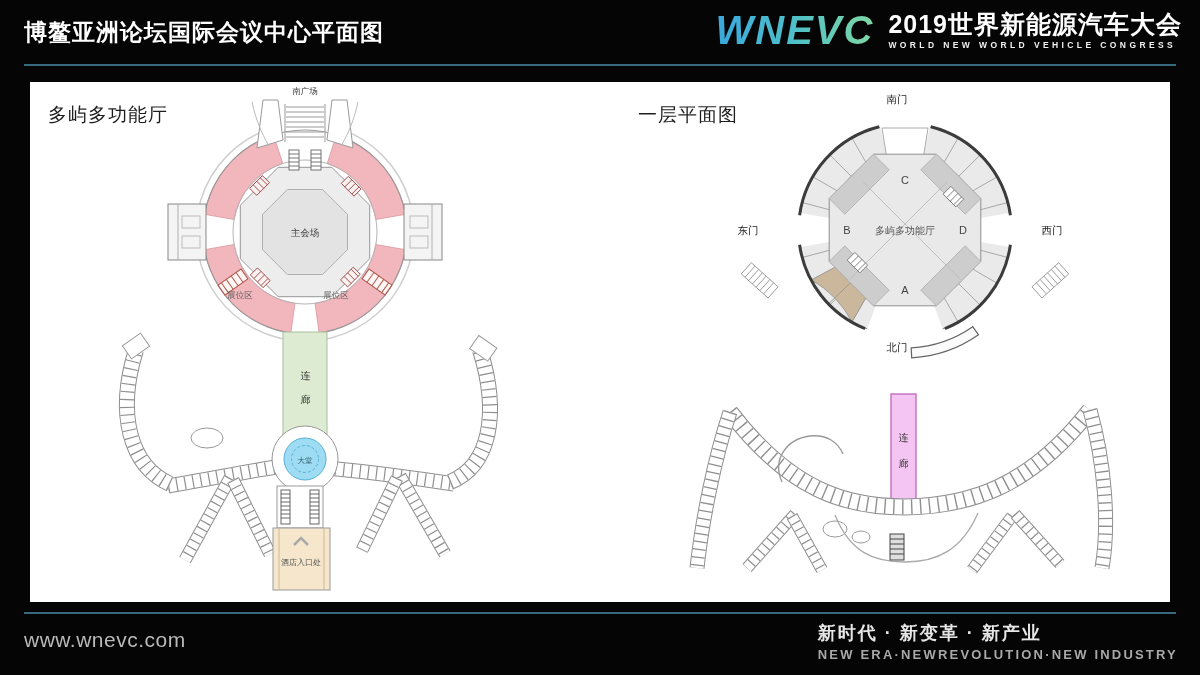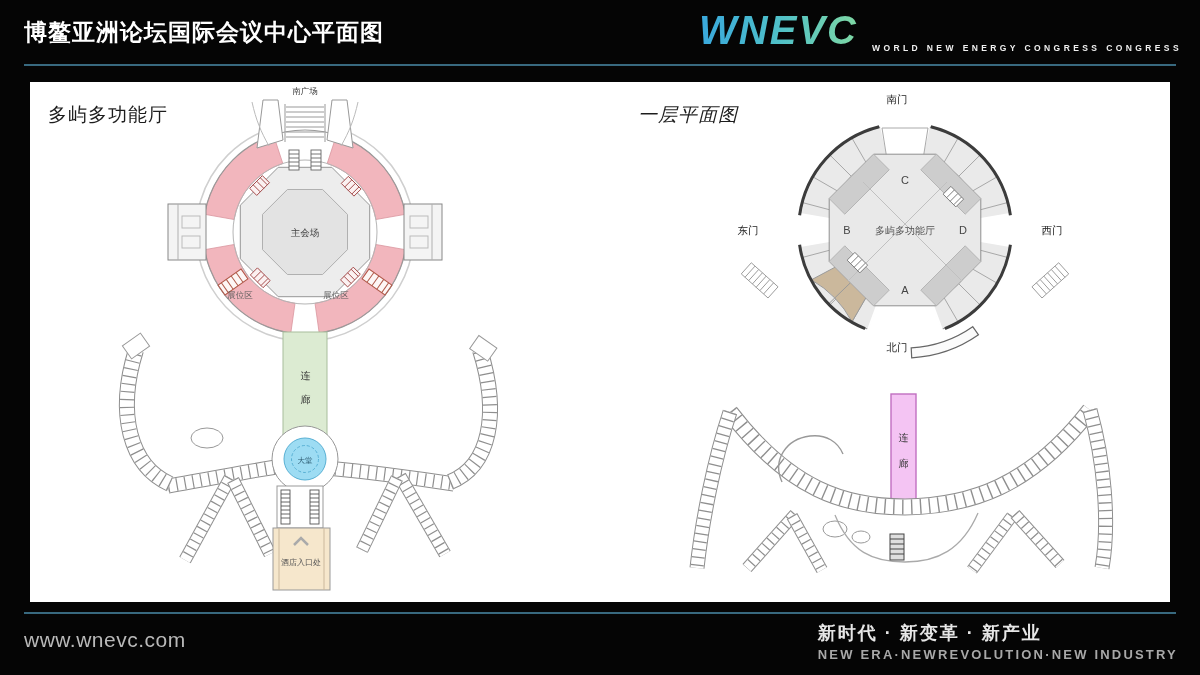--- a/index.html
+++ b/index.html
@@ -2,31 +2,31 @@
 <html><head>
 <meta charset="utf-8">
 <style>
   html,body{margin:0;padding:0;background:#050505;width:1200px;height:675px;overflow:hidden;
     font-family:"Liberation Sans","DejaVu Sans",sans-serif;}
   .stage{position:relative;width:1200px;height:675px;background:#050505;}
   
   .header{position:absolute;left:0;top:0;width:1200px;height:66px;}
   .page-title{position:absolute;left:24px;top:17px;color:#fff;font-size:23px;font-weight:600;letter-spacing:1px;}
   .header-rule{position:absolute;left:24px;top:64px;width:1152px;height:2px;background:#38697f;}
-  .logo-block{position:absolute;right:18px;top:8px;display:flex;align-items:flex-end;gap:14px;}
+  .logo-block{position:absolute;right:18px;top:8px;display:flex;align-items:center;gap:14px;}
   .logo-wnevc{font-size:40px;font-weight:800;font-style:italic;letter-spacing:2px;
     background:linear-gradient(90deg,#39a8dd,#4fc0c8,#7fd8a4);-webkit-background-clip:text;background-clip:text;color:transparent;}
   .congress{display:flex;flex-direction:column;align-items:flex-start;line-height:1.05;}
   .congress-cn{color:#fff;font-size:25px;font-weight:800;letter-spacing:1px;}
   .congress-en{color:#f0f0f0;font-size:8.5px;font-weight:700;letter-spacing:3.4px;margin-top:3px;}
   
   .canvas{position:absolute;left:30px;top:82px;width:1140px;height:520px;background:#ffffff;}
   .plan-title{position:absolute;font-size:19px;font-weight:500;color:#1d1d1d;letter-spacing:1px;}
   .plan-title.f2{left:18px;top:20px;}
-  .plan-title.f1{left:608px;top:20px;font-style:italic;}
+  .plan-title.f1{left:608px;top:20px;}
   .plansvg{position:absolute;top:0;}
   .plansvg.left{left:0;}
   .plansvg.right{left:580px;}
   .vtext{position:absolute;writing-mode:vertical-rl;text-orientation:upright;color:#333;font-size:10px;}
   .vtext.f2{left:268px;top:280px;letter-spacing:24px;}
   .vtext.f1{left:866px;top:342px;letter-spacing:26px;}
   
   .footer{position:absolute;left:0;top:602px;width:1200px;height:73px;}
   .footer-rule{position:absolute;left:24px;top:10px;width:1152px;height:2px;background:#38697f;}
   .website{position:absolute;left:24px;top:26px;color:#b9b9b9;font-size:21px;letter-spacing:.5px;}
@@ -38,21 +38,22 @@
 </head>
 <body>
 
 <div class="stage">
 
   <div class="header">
     <div class="page-title">博鳌亚洲论坛国际会议中心平面图</div>
     <div class="logo-block">
       <div class="logo-wnevc">WNEVC</div>
       <div class="congress">
-        <div class="congress-en">WORLD NEW ENERGY CONGRESS CONGRESS</div>
+        <div class="congress-cn">2019世界新能源汽车大会</div>
+        <div class="congress-en">WORLD NEW WORLD VEHICLE CONGRESS</div>
       </div>
     </div>
     <div class="header-rule"></div>
   </div>
 
   <div class="canvas">
 
     <div class="plan-title f2">多屿多功能厅</div>
     <div class="plan-title f1">一层平面图</div>
 

